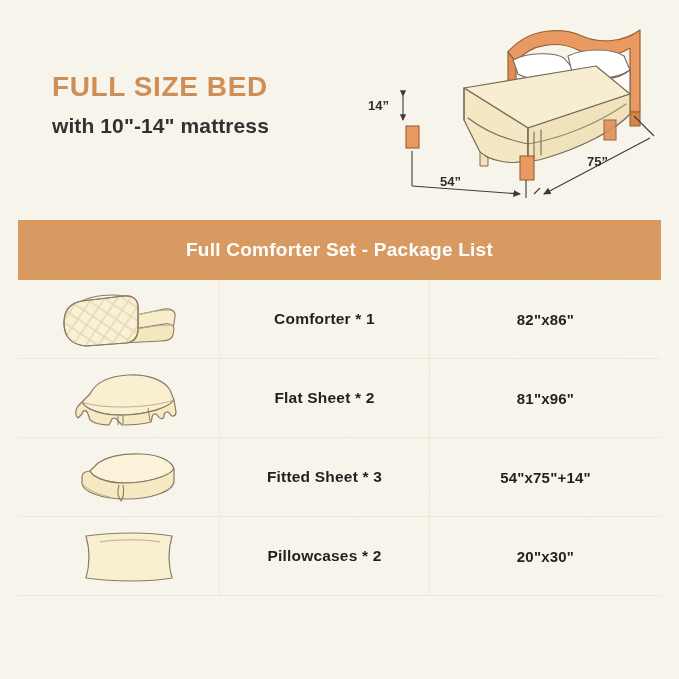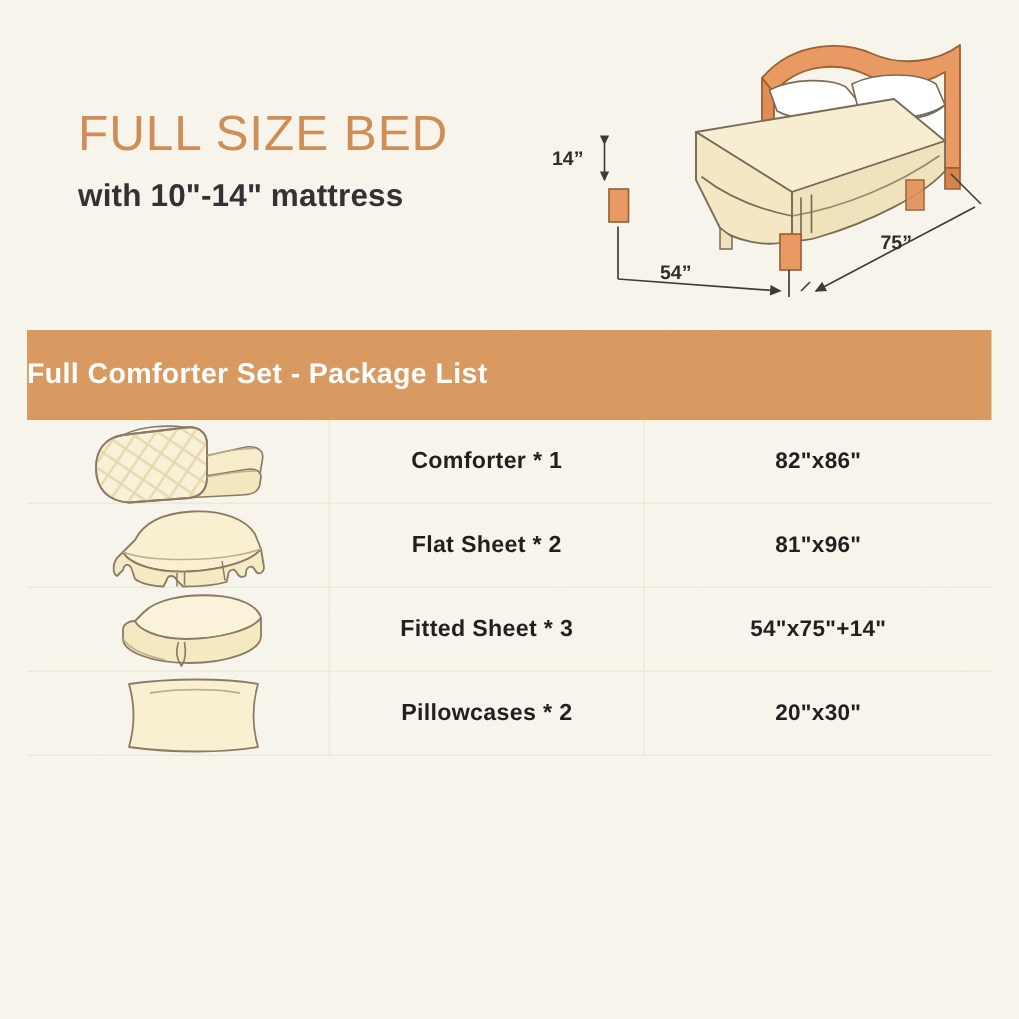--- a/index.html
+++ b/index.html
@@ -41,23 +41,23 @@
   }
 
   #title-block {
     position: absolute;
     left: 52px;
     top: 72px;
     width: 330px;
   }
 
   #page-title {
-    font-size: 33px;
+    font-size: 28px;
     letter-spacing: .6px;
-    font-weight: 400;
+    font-weight: 700;
     color: #cf8e55;
     line-height: 1.04;
     white-space: nowrap;
   }
 
   #page-subtitle {
     margin-top: 13px;
     font-size: 21px;
     font-weight: 700;
     color: #333133;
@@ -79,36 +79,36 @@
     left: 18px;
     top: 220px;
     width: 643px;
   }
 
   #table-header {
     height: 60px;
     background: #d89a60;
     display: flex;
     align-items: center;
-    justify-content: flex-start;
+    justify-content: center;
   }
 
   #table-header-title {
     color: #ffffff;
     font-size: 19px;
     font-weight: 700;
     letter-spacing: .25px;
   }
 
   #table-body { width: 100%; }
 
   .table-row {
     display: flex;
     align-items: stretch;
-    height: 56px;
+    height: 79px;
     border-bottom: 1px solid #efe8d7;
   }
 
   .cell-icon {
     width: 202px;
     display: flex;
     align-items: center;
     justify-content: center;
     border-right: 1px solid #efe8d7;
   }

